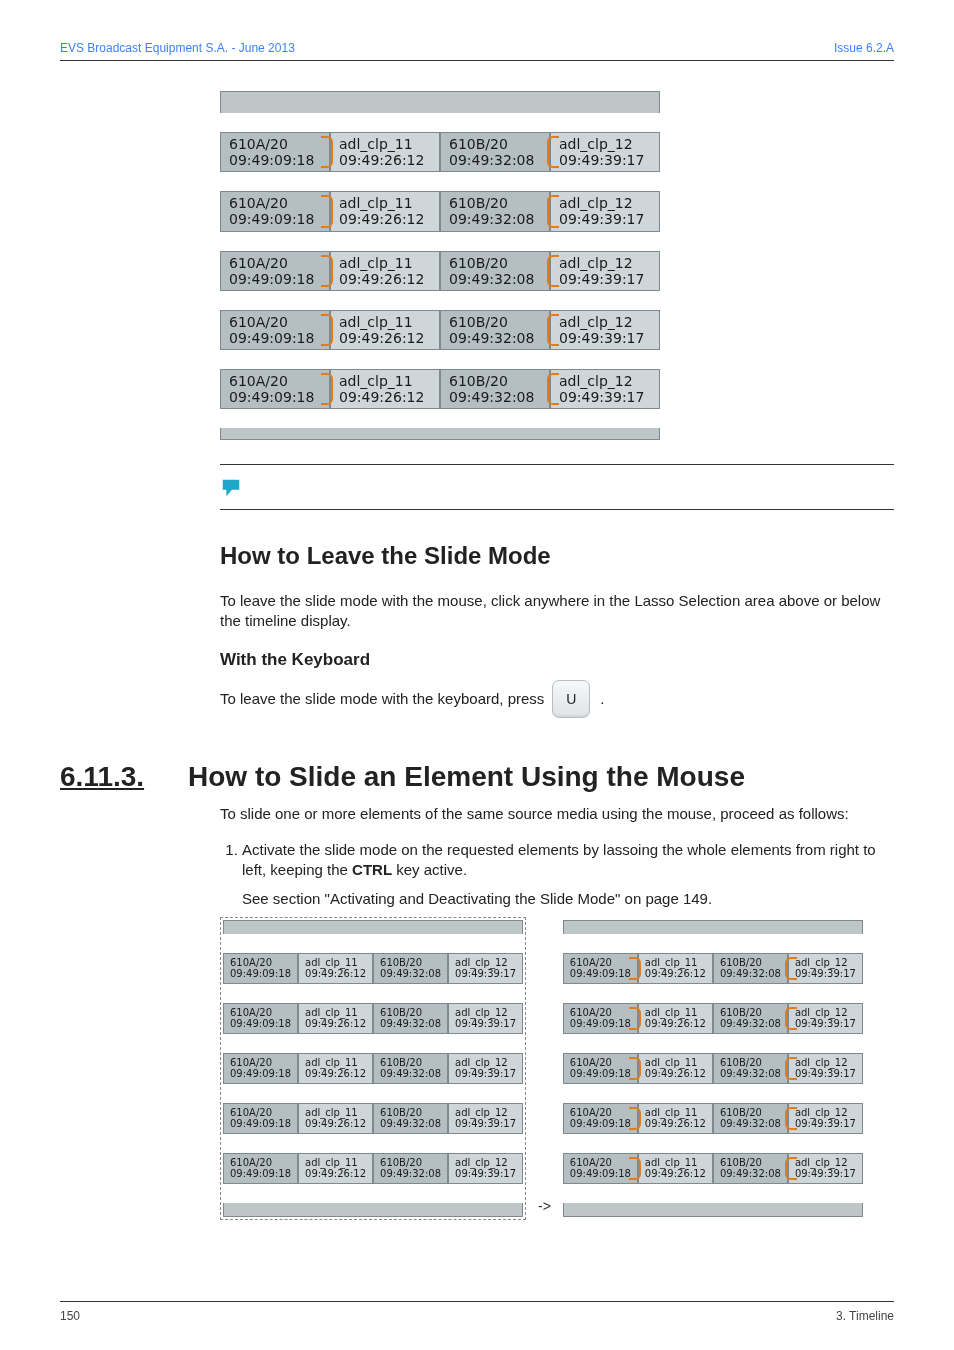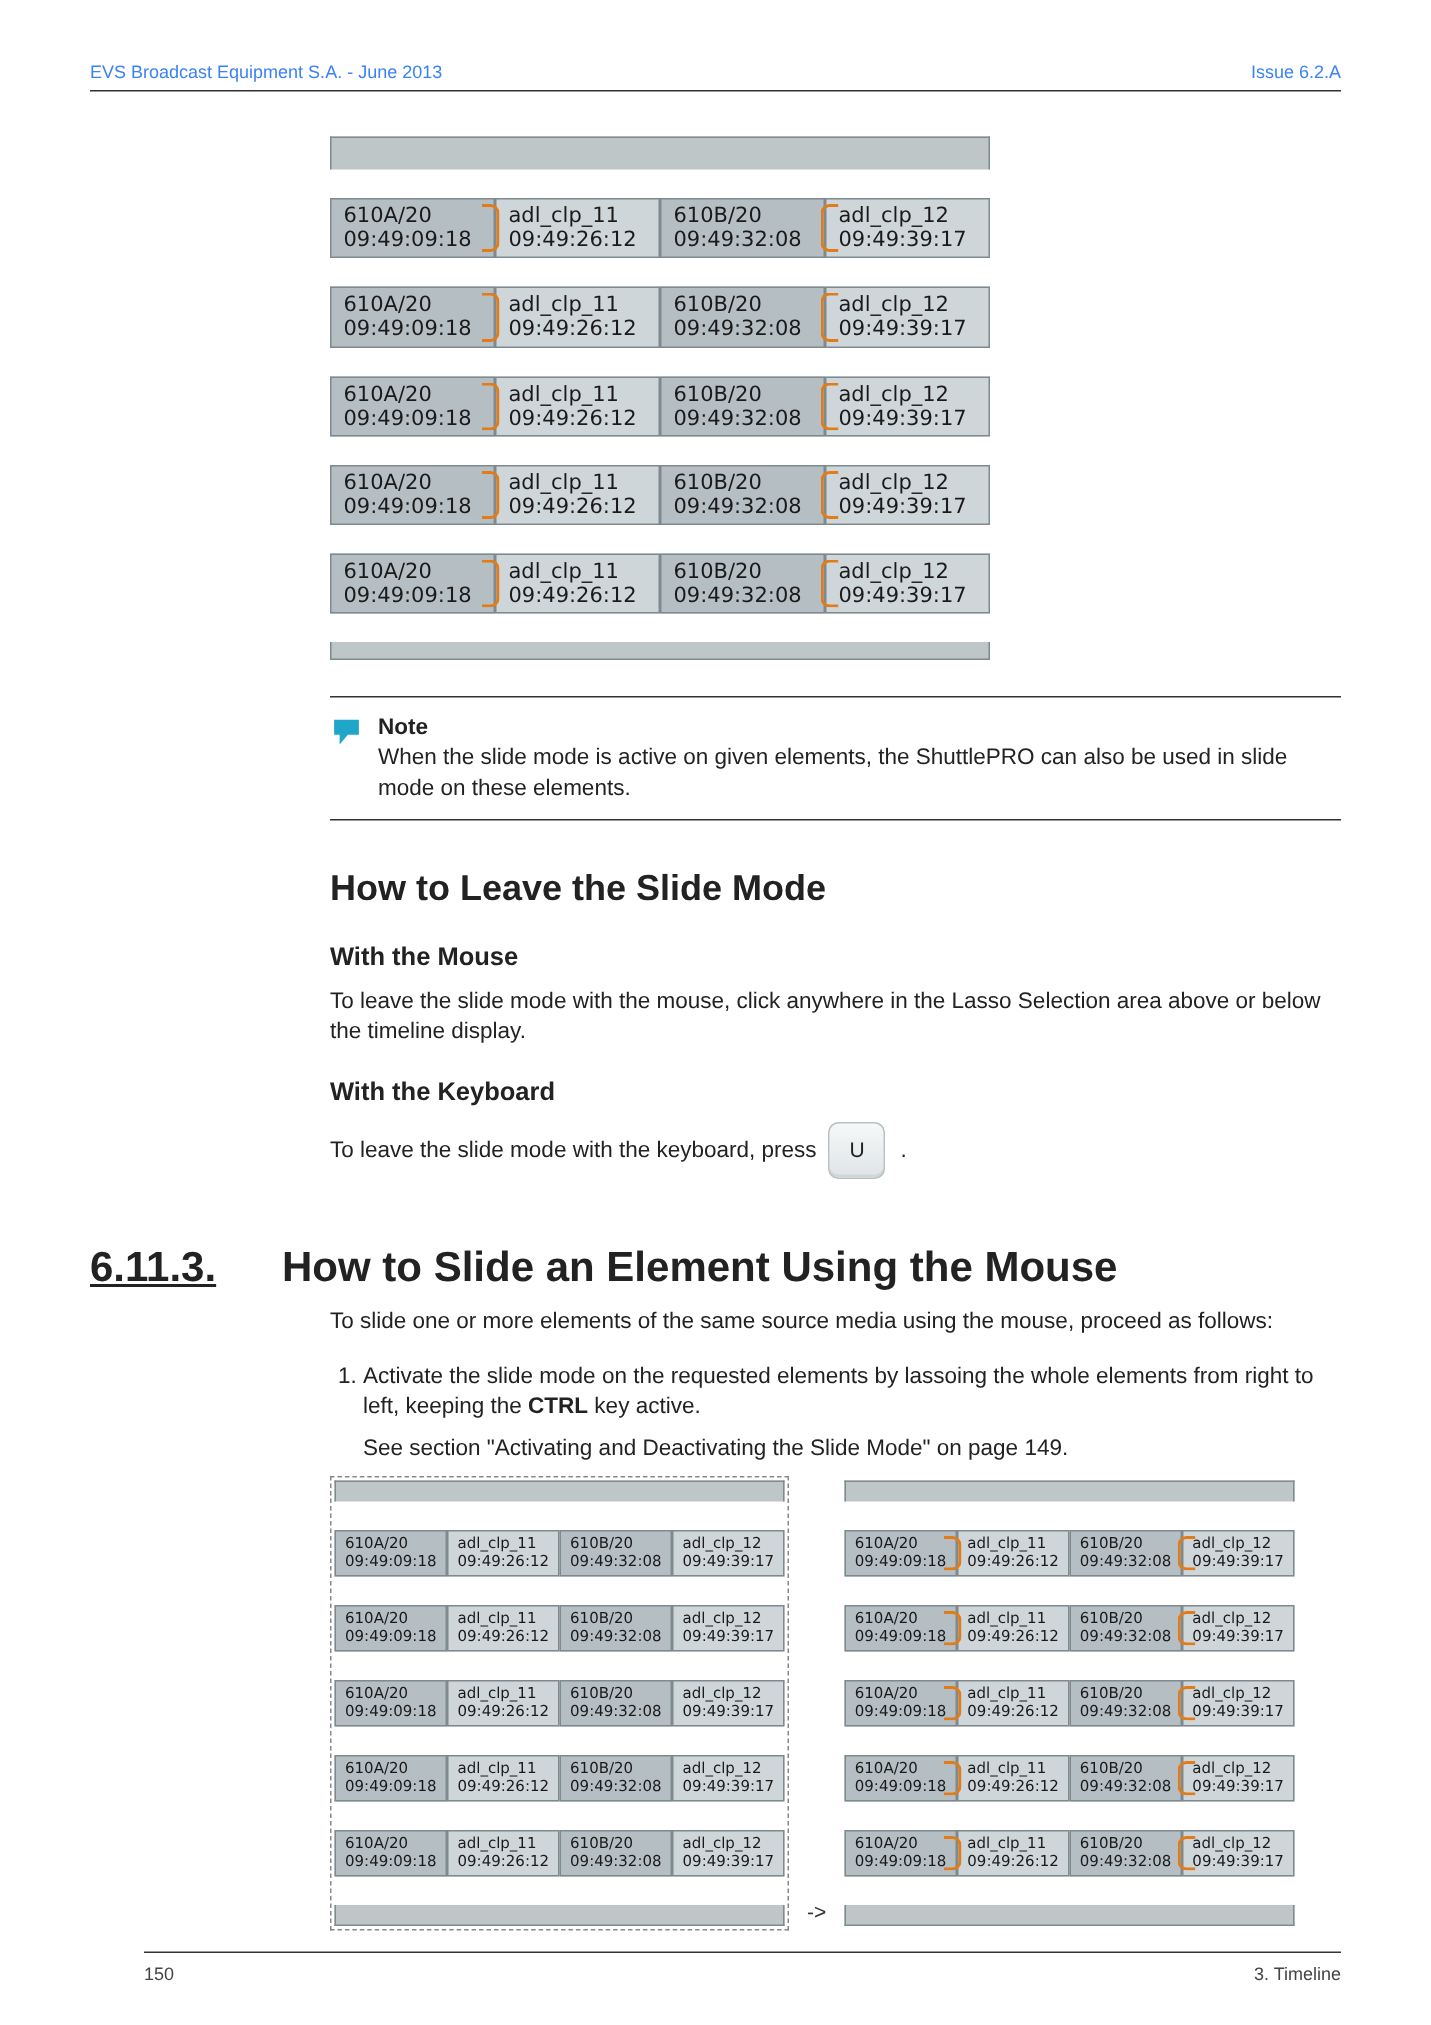--- a/index.html
+++ b/index.html
@@ -192,21 +192,20 @@
   .pagefoot {
     position:absolute;
     left:60px; right:60px;
     bottom:26px;
     border-top:1px solid var(--rule);
     padding-top:6px;
     display:flex;
     justify-content:space-between;
     font-size:12px;
     color:#444;
-    margin-left:36px;
   }
 </style>
 </head>
 <body>
 
 <div class="page">
   <div class="tophead">
     <span>EVS Broadcast Equipment S.A. - June 2013</span>
     <span>Issue 6.2.A</span>
   </div>
@@ -305,29 +304,24 @@
         </div><div class="foot-strip"></div>
     </div>
 
     
     <div class="note">
       <div class="icon">
         <svg viewBox="0 0 24 24">
             <path fill="#1fa6c9" d="M3 3 L21 3 L21 14 L13 14 L7 21 L7 14 L3 14 Z"></path>
           </svg>
       </div>
-      <div class="txt">
-        <div class="ttl">Note</div>
-        <div>When the slide mode is active on given elements, the ShuttlePRO can also be used in slide mode on these elements.</div>
-      </div>
     </div>
 
     <h2 class="sec">How to Leave the Slide Mode</h2>
 
-    <h3 class="sub">With the Mouse</h3>
     <p class="body">To leave the slide mode with the mouse, click anywhere in the Lasso Selection area above or below the timeline display.</p>
 
     <h3 class="sub">With the Keyboard</h3>
     <div class="inline-press body">
       <span>To leave the slide mode with the keyboard, press</span>
       <span class="key">U</span>
       <span class="dot">.</span>
     </div>
 
     

